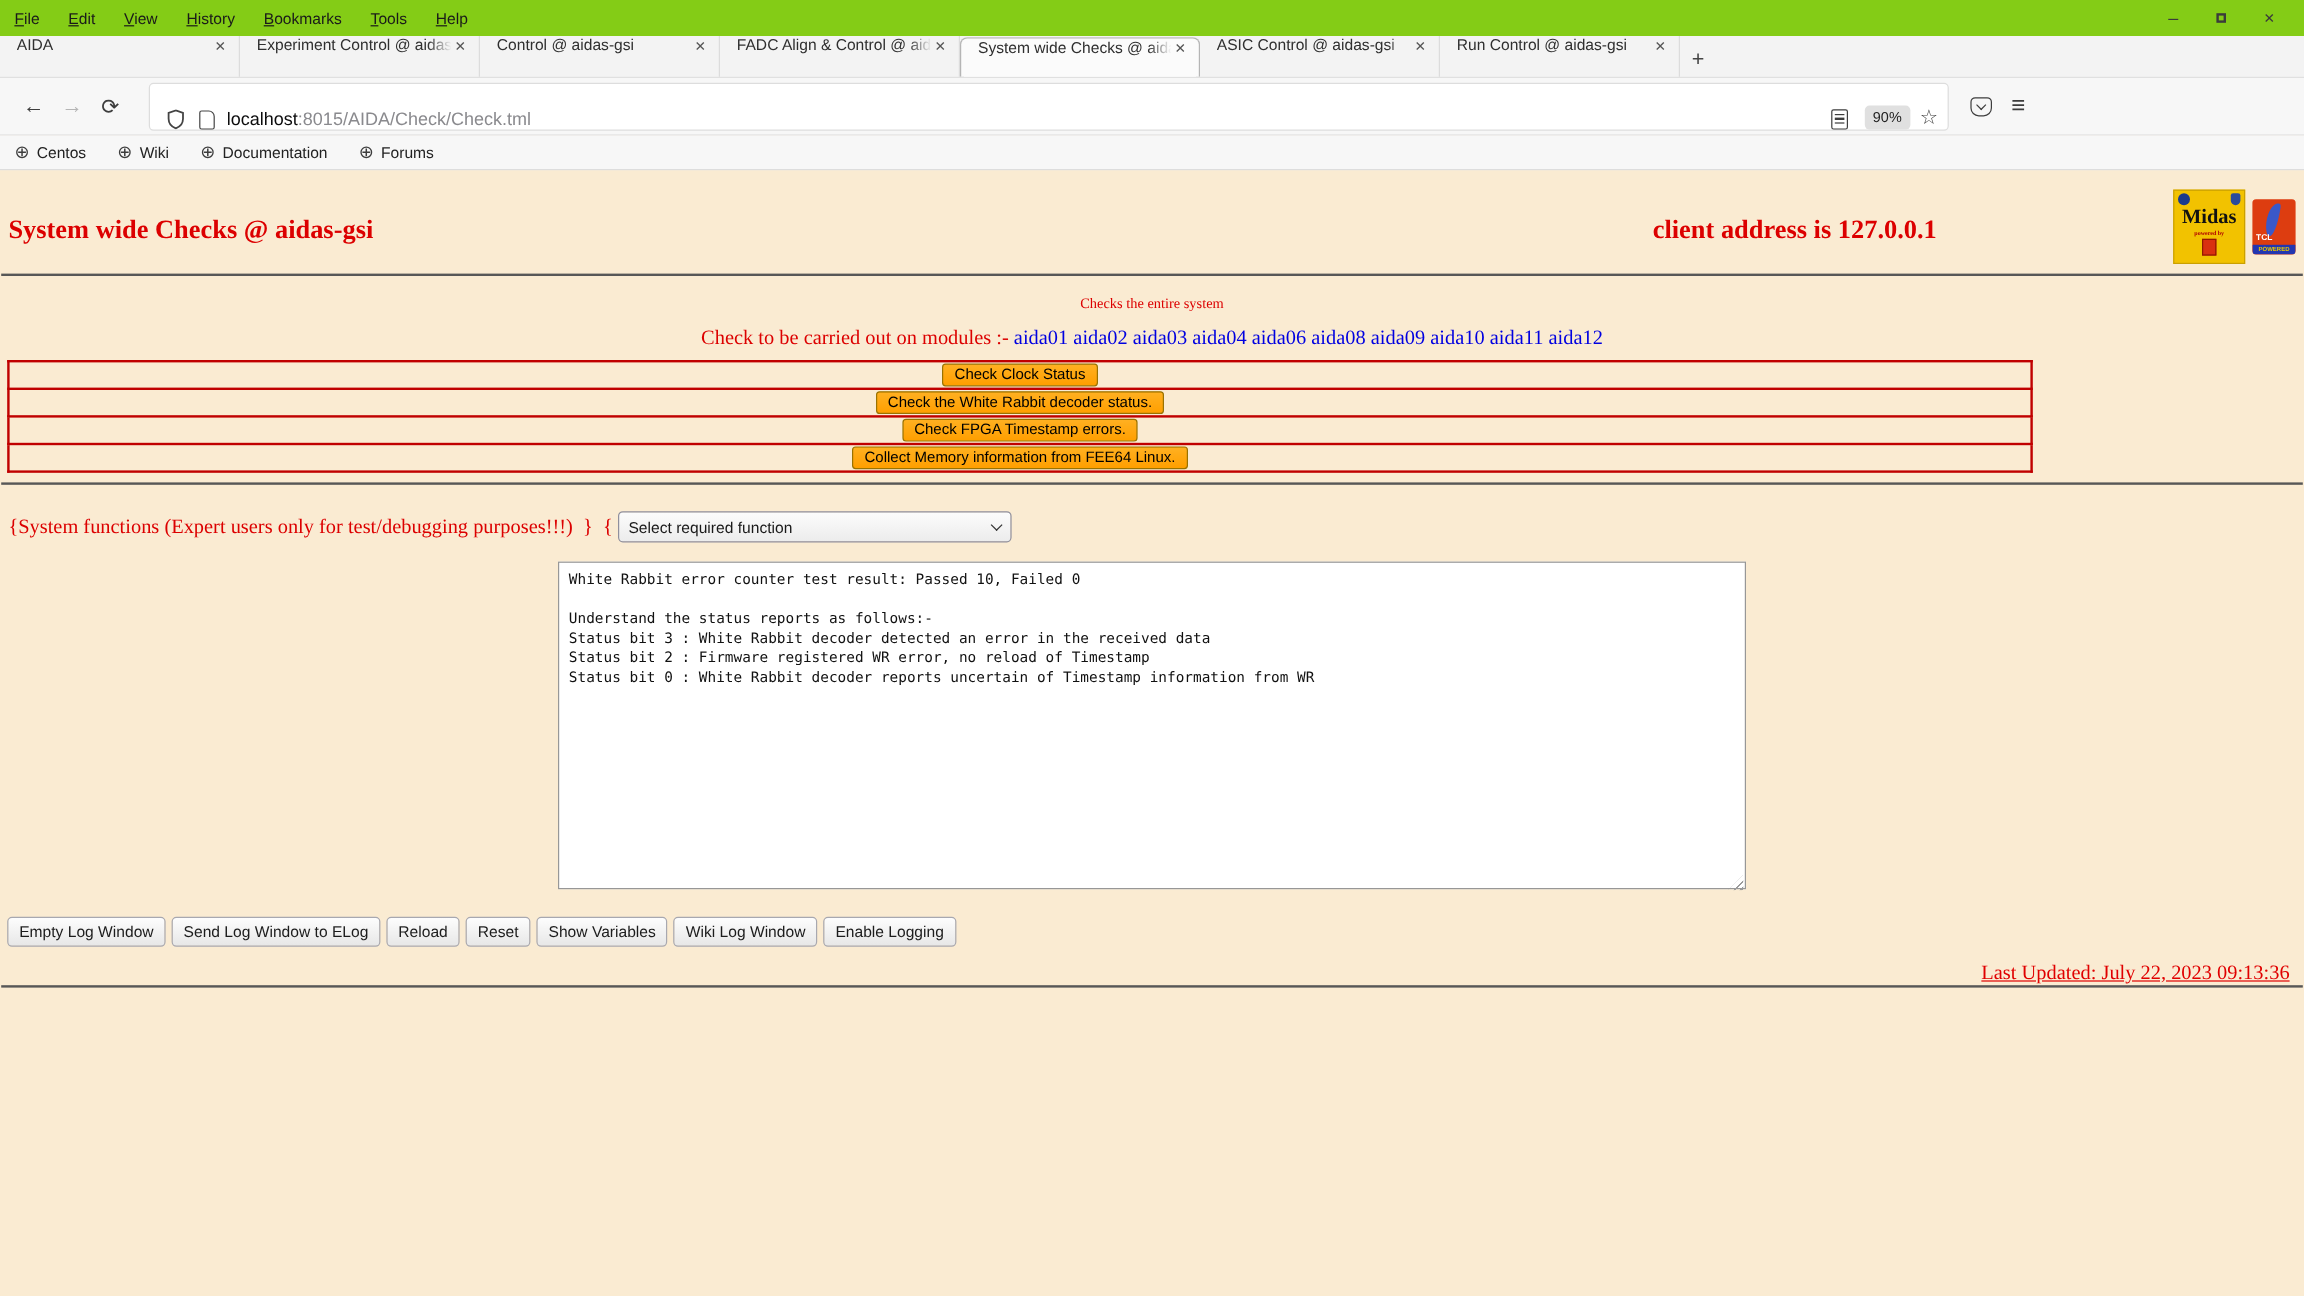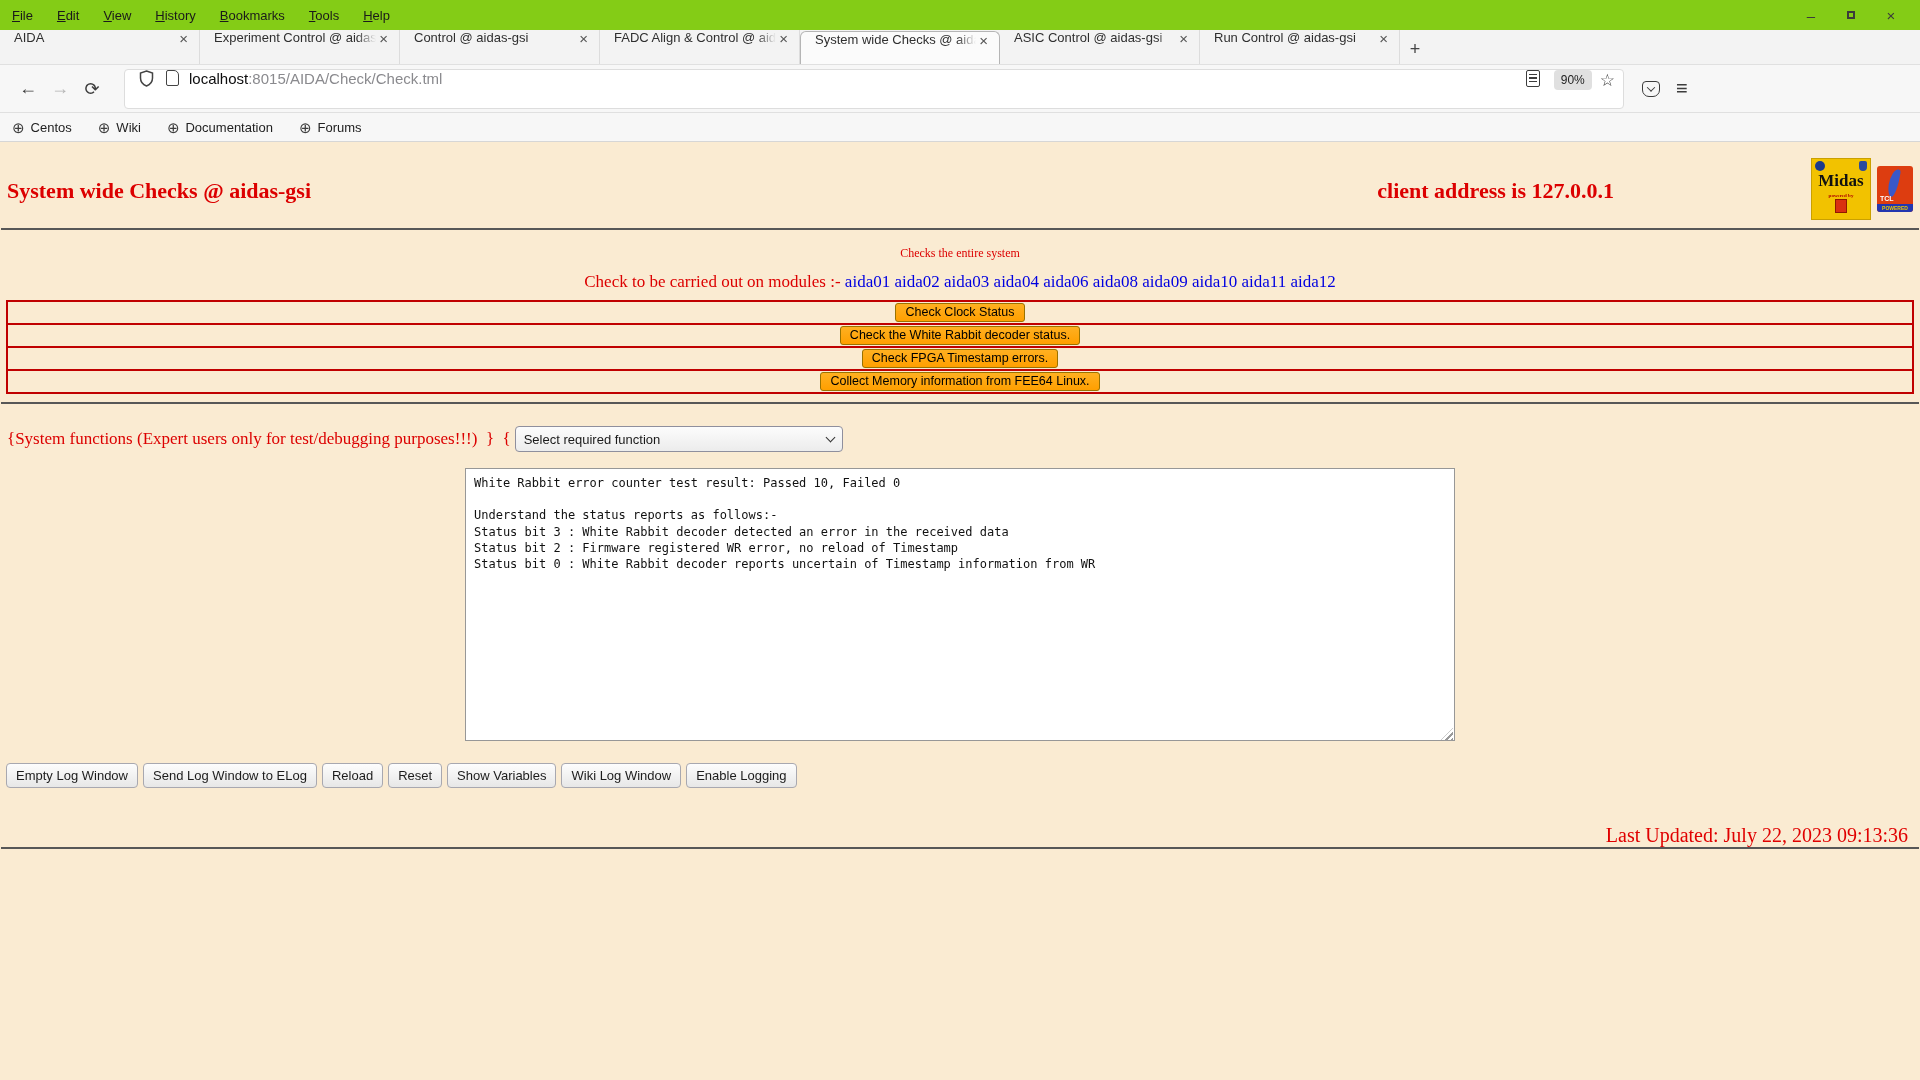--- a/index.html
+++ b/index.html
@@ -41,21 +41,21 @@
 
   .navbar {
     height:48px; background:#f7f7f7; display:flex; align-items:center;
     border-bottom:1px solid #e0e0e0; padding:0 12px;
   }
   .nav-icon { width:32px; height:32px; display:flex; align-items:center; justify-content:center;
     font-size:18px; color:#3d3d3d; }
   .nav-icon.disabled { color:#b5b5b5; }
   .urlbar {
     flex:1; height:40px; margin:0 14px 0 16px; background:#fff;
-    border:1px solid #ddd; border-radius:4px; display:flex; align-items:flex-start;
+    border:1px solid #ddd; border-radius:4px; display:flex; align-items:flex-end;
     padding:0 8px; max-width:1500px;
   }
   .urlbar .pad-icon { margin:0 6px; display:flex; align-items:center; color:#444; }
   .url-text { font-size:15px; color:#0c0c0d; margin-left:4px; flex:1; white-space:nowrap; overflow:hidden; }
   .url-text .url-path { color:#8a8a8e; }
   .zoom-badge {
     background:#e0e0e0; border-radius:4px; font-size:12px; color:#222;
     padding:3px 7px; margin:0 8px;
   }
   .star-icon { font-size:17px; color:#3d3d3d; }
@@ -112,21 +112,21 @@
   .tcl-powered { width:100%; height:8px; background:#2236b0; color:#e8c800; font-size:5px; font-weight:bold;
     display:flex; align-items:center; justify-content:center; font-family:"Liberation Sans",sans-serif; }
 
   hr.rule { border:none; border-top:2px solid #575757; margin:0 1px; }
 
   .subtitle { text-align:center; color:#dc0000; font-size:12px; margin-top:16px; }
   .modules-line { text-align:center; font-size:17px; margin-top:11px; color:#dc0000; }
   .module-link { color:#0000e0; margin-left:0; cursor:pointer; }
 
   table.check-table {
-    width:1908px; margin:8px auto 0 6px; border-collapse:collapse;
+    width:1688px; margin:8px auto 0 6px; border-collapse:collapse;
   }
   table.check-table td {
     border:2px solid #c00000; text-align:center; height:22px; padding:0;
   }
   .check-btn {
     font-family:"Liberation Sans", sans-serif; font-size:12.5px; color:#000;
     background:linear-gradient(#ffb021,#ff9f00); border:1px solid #9a7200;
     border-radius:3px; padding:1px 9px 2px; margin:1px 0; cursor:pointer;
   }
 
@@ -156,21 +156,21 @@
     clip-path:polygon(100% 0,100% 100%,0 100%);
   }
 
   .action-row { margin:18px 0 0 6px; display:flex; gap:5px; }
   .action-btn {
     font-family:"Liberation Sans", sans-serif; font-size:13px; color:#1c1c1c;
     background:linear-gradient(#fdfdfd,#e7e7e7); border:1px solid #a8a8b0;
     border-radius:4px; padding:4px 9px; cursor:pointer;
   }
 
-  .last-updated { text-align:right; color:#e00000; font-size:20px; margin:36px 12px 0 0; }
+  .last-updated { text-align:right; color:#e00000; font-size:17px; margin:12px 12px 0 0;text-decoration:underline; }
   .bottom-rule { margin-top:16px; }
 </style>
 </head>
 <body>
 
 <div class="menubar">
   <span class="menu-item">File</span>
   <span class="menu-item">Edit</span>
   <span class="menu-item">View</span>
   <span class="menu-item">History</span>

